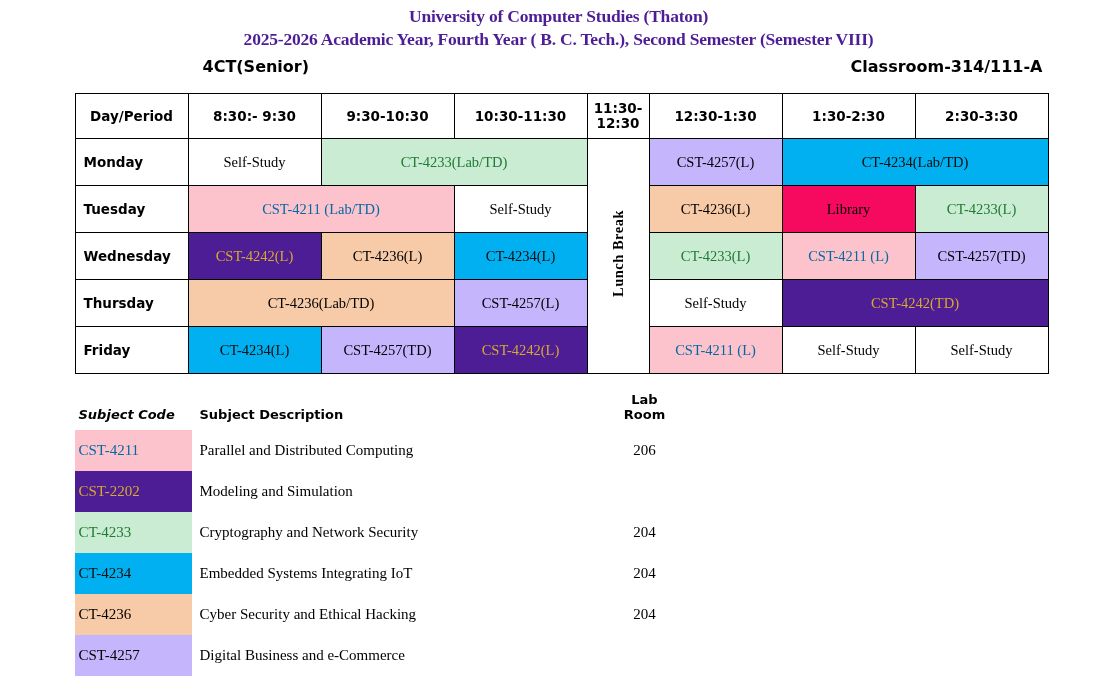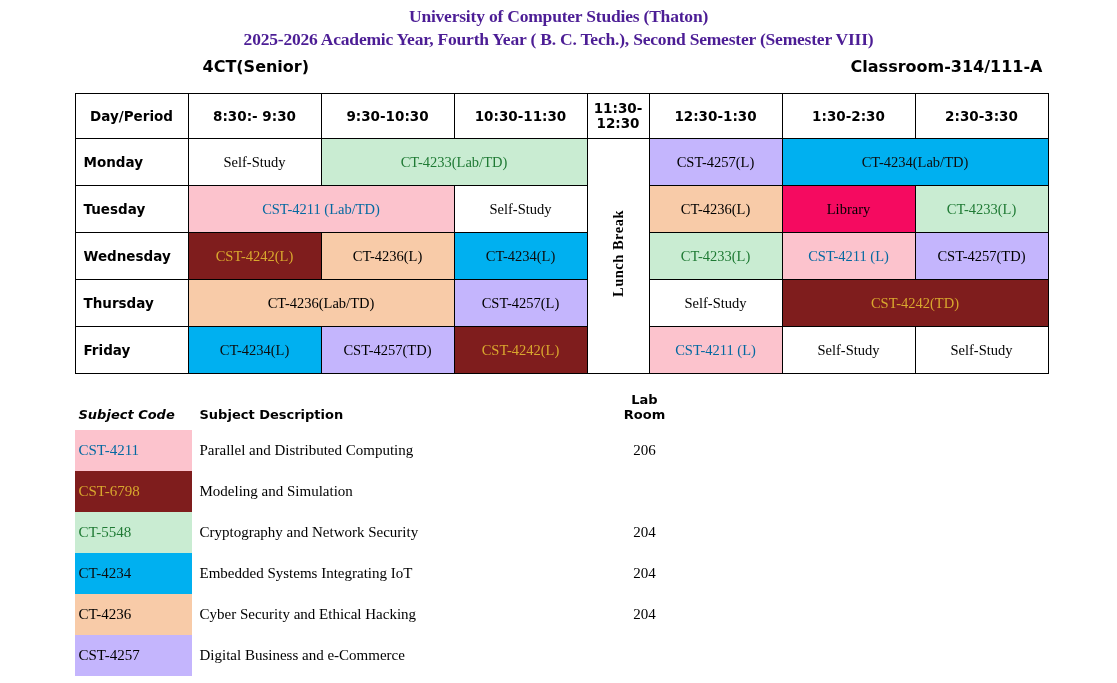--- a/index.html
+++ b/index.html
@@ -100,21 +100,21 @@
     writing-mode: vertical-rl;
     transform: rotate(180deg);
     display: inline-block;
     white-space: nowrap;
     letter-spacing: 0.5px;
   }
 
   
   .bg-none   { background: #ffffff; }
   .bg-pink   { background: #fcc3cd; }
-  .bg-yellow { background: #7f1d1d; }
+  .bg-yellow { background: #4c1d95; }
   .bg-green  { background: #c9ecd2; }
   .bg-blue   { background: #00b0f0; }
   .bg-orange { background: #f8cba8; }
   .bg-grey   { background: #c4b5fd; }
   .bg-magenta{ background: #f50a60; }
 
   .fg-black  { color: #000000; }
   .fg-pinkt  { color: #0369a1; }
   .fg-yellowt{ color: #d9a82e; }
   .fg-greent { color: #1f7a34; }
@@ -253,26 +253,26 @@
         </th>
       </tr>
     </thead>
     <tbody id="legend-body">
         <tr>
           <td class="code bg-pink fg-pinkt">CST-4211</td>
           <td class="desc">Parallel and Distributed Computing</td>
           <td class="lab">206</td>
         </tr>
         <tr>
-          <td class="code bg-yellow fg-yellowt">CST-6798</td>
+          <td class="code bg-yellow fg-yellowt">CST-2202</td>
           <td class="desc">Modeling and Simulation</td>
           <td class="lab"></td>
         </tr>
         <tr>
-          <td class="code bg-green fg-greent">CT-5548</td>
+          <td class="code bg-green fg-greent">CT-4233</td>
           <td class="desc">Cryptography and Network Security</td>
           <td class="lab">204</td>
         </tr>
         <tr>
           <td class="code bg-blue fg-bluet">CT-4234</td>
           <td class="desc">Embedded Systems Integrating IoT</td>
           <td class="lab">204</td>
         </tr>
         <tr>
           <td class="code bg-orange fg-black">CT-4236</td>

